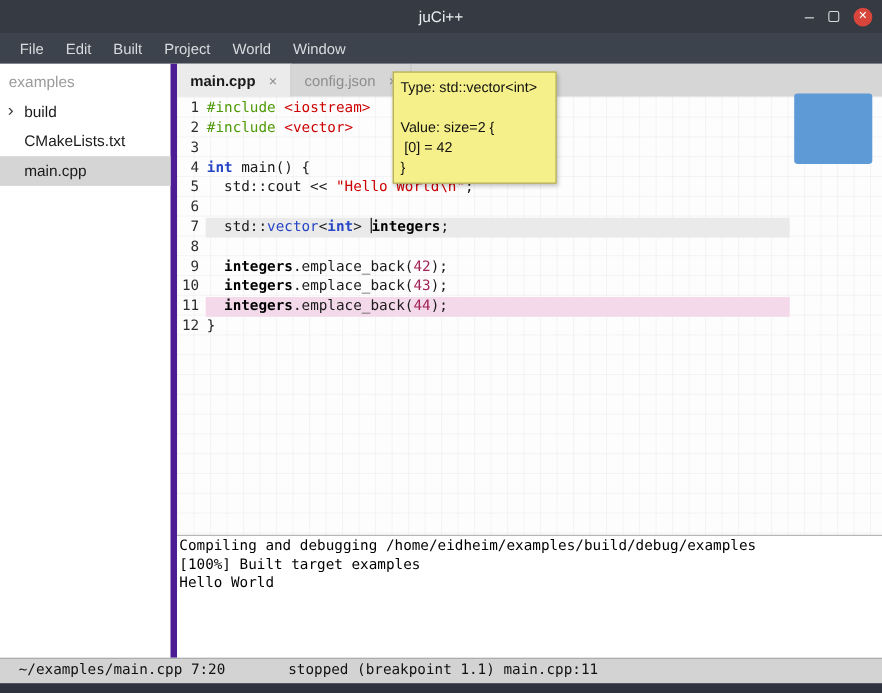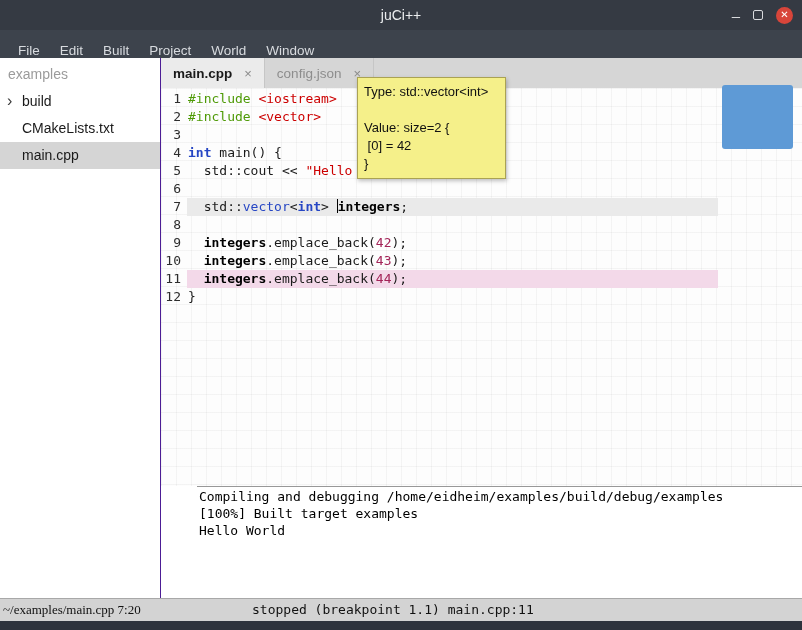--- a/index.html
+++ b/index.html
@@ -15,27 +15,27 @@
     display:flex; align-items:center; justify-content:center; flex:none; }
   .title { color:#eceef0; font-size:14px;text-align:right; }
   .win-controls { position:absolute; right:9px; top:0; height:30px;
     display:flex; align-items:center; gap:13px; }
   .btn-min { color:#d8dadd; font-size:15px; line-height:15px; }
   .btn-restore { width:10px; height:10px; border:1px solid #d8dadd; border-radius:2px; }
   .btn-close { width:17px; height:17px; border-radius:50%; background:#d8453a;
     color:#fff; font-size:10px; line-height:16px; text-align:center; font-weight:bold; }
 
   
-  .menubar { height:28px; background:#3d434c; display:flex; align-items:flex-end;
+  .menubar { height:28px; background:#3d434c; display:flex; align-items:center;
     padding-left:8px; flex:none; }
   .menu-item { color:#d8dbdf; font-size:13.5px; padding:0 10px; }
 
   
   .body-row { height:540px; display:flex; flex:none; }
-  .sidebar { width:161px; flex:none; background:#fff; border-right:1px solid #4c1d95; }
+  .sidebar { width:161px; flex:none; background:#fff; border-right:6px solid #4c1d95; }
   .sidebar-header { height:30px; line-height:32px; padding-left:8px; color:#9b9b9b; font-size:14px; }
   .tree-item { position:relative; height:27px; line-height:27px; padding-left:22px;
     font-size:14px; color:#1a1a1a; }
   .tree-item.selected { background:#d5d5d5; }
   .chevron { position:absolute; left:7px; top:-1px; font-size:16px; color:#3a3a3a; }
 
   .content { flex:1; min-width:0; display:flex; flex-direction:column; }
 
   
   .tabbar { height:30px; background:#d6d6d6; display:flex; align-items:stretch; flex:none; }
@@ -65,37 +65,37 @@
   .c-str { color:#cc0000; }
   .c-num { color:#a32458; }
   .c-pl  { color:#1a1a1a; }
   .c-sym { color:#000; font-weight:bold; }
   .caret { display:inline-block; width:0; border-left:1px solid #000;
     height:14px; vertical-align:-2px; }
 
   
   .scroll-thumb { position:absolute; top:85px; right:9px; width:71px; height:64px;
     background:#5e9ad6; border-radius:3px; z-index:5; }
-  .tooltip { position:absolute; left:357px; top:77px; width:149px; z-index:20;
+  .tooltip { position:absolute; left:357px; top:65px; width:149px; z-index:20;
     background:#f5f08a; border:1px solid #aaa253; box-shadow:1px 2px 4px rgba(0,0,0,0.25);
     padding:5px 6px; font-size:13px; line-height:18px; color:#111; }
   .tt-line { white-space:pre; }
 
   
   .terminal { flex:1; min-height:0; background:#fff; border-top:1px solid #989898;
     padding:1px 0 0 2px; font-family:"DejaVu Sans Mono",monospace; font-size:13px;
-    line-height:17px; color:#000;margin-left:36px; }
+    line-height:17px; color:#000; }
   .term-line { white-space:pre; }
 
   
   .statusbar { height:23px; flex:none; background:#d3d3d3; border-top:1px solid #a8a8a8;
     position:relative; font-family:"DejaVu Sans Mono",monospace; font-size:13px;
     line-height:21px; color:#111; }
-  .status-left { position:absolute; left:3px;font-family:Liberation Serif, serif; }
-  .status-debug { position:absolute; left:252px;text-align:center; }
+  .status-left { position:absolute; left:17px; }
+  .status-debug { position:absolute; left:262px;text-align:center; }
   .bottom-strip { height:9px; flex:none; background:#2e333d; }
 </style>
 </head>
 <body>
 
 <div class="app">
 
   <div class="titlebar">
     <span class="title">juCi++</span>
     <div class="win-controls">

